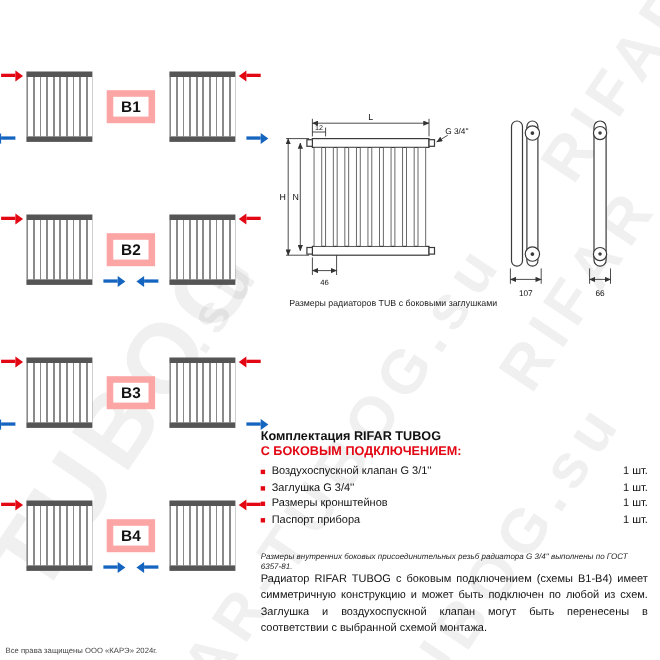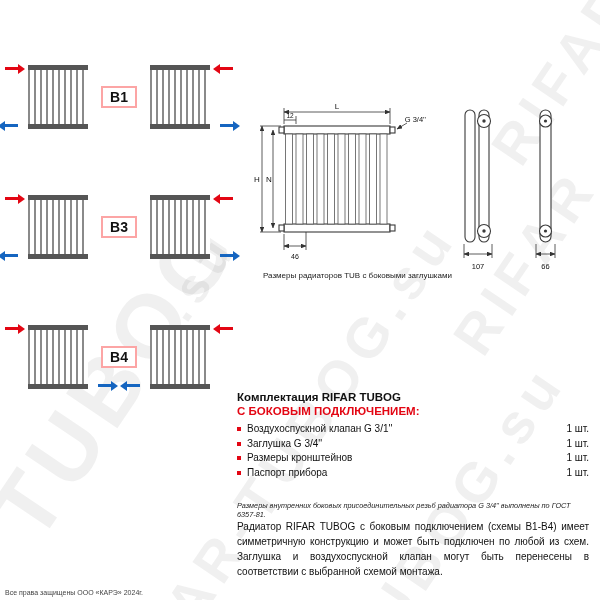--- a/index.html
+++ b/index.html
@@ -30,21 +30,21 @@
 
   
   .schemes { position:absolute; left:2px; top:36px; width:234px; z-index:1; }
   .scheme-row { position:relative; height:122px; margin-bottom:8px; display:flex; align-items:center; justify-content:center; gap:13px; }
   .rad-wrap { position:relative; width:60px; height:64px; }
   .radiator {
     width:100%; height:100%;
     border-top:5px solid #555; border-bottom:5px solid #555;
     background:repeating-linear-gradient(90deg,#8a8a8a 0 1.6px,#fff 1.6px 6px);
   }
-  .scheme-label { border:2px solid #fca5a5; padding:1px 7px; font-size:14px; font-weight:bold; background:#fff; }
+  .scheme-label { border:6px solid #fca5a5; padding:1px 7px; font-size:14px; font-weight:bold; background:#fff; }
 
   .arrow { position:absolute; height:3px; width:13px; }
   .arrow.red  { background:#e30613; color:#e30613; }
   .arrow.blue { background:#1565c0; color:#1565c0; }
   .arrow::after { content:""; position:absolute; top:50%; margin-top:-5px;
     border-top:5px solid transparent; border-bottom:5px solid transparent; }
   .dir-right::after { left:100%; border-left:7px solid; }
   .dir-left::after  { right:100%; border-right:7px solid; }
   .pos-tl { top:2px; left:-23px; }
   .pos-bl { bottom:2px; left:-23px; }
@@ -97,20 +97,33 @@
         <div class="radiator"></div>
       </div>
       <div class="scheme-label">B1</div>
       <div class="rad-wrap">
         <span class="arrow red pos-tr dir-left"></span>
         <span class="arrow blue pos-br dir-right"></span>
         <div class="radiator"></div>
       </div>
     </div>
 
+    <div class="scheme-row">
+      <div class="rad-wrap">
+        <span class="arrow red pos-tl dir-right"></span>
+        <span class="arrow blue pos-br dir-right"></span>
+        <div class="radiator"></div>
+      </div>
+      <div class="scheme-label">B2</div>
+      <div class="rad-wrap">
+        <span class="arrow red pos-tr dir-left"></span>
+        <span class="arrow blue pos-bl dir-left"></span>
+        <div class="radiator"></div>
+      </div>
+    </div>
 
     <div class="scheme-row">
       <div class="rad-wrap">
         <span class="arrow red pos-tl dir-right"></span>
         <span class="arrow blue pos-bl dir-left"></span>
         <div class="radiator"></div>
       </div>
       <div class="scheme-label">B3</div>
       <div class="rad-wrap">
         <span class="arrow red pos-tr dir-left"></span>

